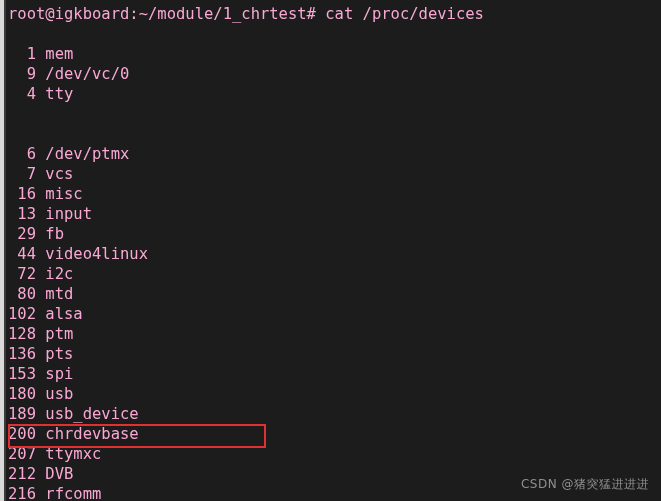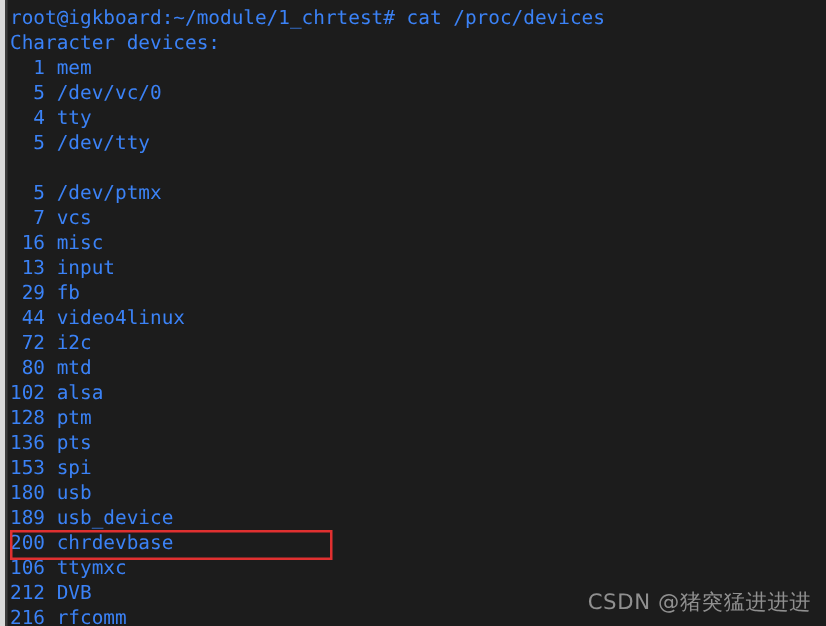--- a/index.html
+++ b/index.html
@@ -53,21 +53,21 @@
   }
 
   .line {
     position: absolute;
     left: 0;
     height: 20px;
     line-height: 20px;
     white-space: pre;
     font-size: 15.5px;
     letter-spacing: 0px;
-    color: #3b82f6;
+    color: #f9a8d4;
     font-family: "DejaVu Sans Mono", "Liberation Mono", monospace;
   }
 
   
   #highlight-box {
     position: absolute;
     left: 8px;
     top: 424px;
     width: 258px;
     height: 24px;
@@ -76,59 +76,57 @@
     z-index: 8;
     pointer-events: none;
   }
 
   
   #watermark {
     position: absolute;
     right: 12px;
     bottom: 8px;
     color: #9a9a9a;
-    font-size: 17px;
+    font-size: 12px;
     font-family: "DejaVu Sans", "Liberation Sans", sans-serif;
     letter-spacing: 0.5px;
     white-space: nowrap;
     z-index: 9;
     opacity: 0.92;
   }
 </style>
 </head>
 <body>
 
 <div id="screen">
 
   <div id="left-gutter"></div>
   <div id="left-gutter-shadow"></div>
 
   <div id="terminal">
     <div class="line" style="top:4px">root@igkboard:~/module/1_chrtest# cat /proc/devices</div>
-    <div class="line" style="top:24px">Character devices:</div>
     <div class="line" style="top:44px">  1 mem</div>
-    <div class="line" style="top:64px">  5 /dev/vc/0</div>
+    <div class="line" style="top:64px">  9 /dev/vc/0</div>
     <div class="line" style="top:84px">  4 tty</div>
-    <div class="line" style="top:104px">  5 /dev/tty</div>
-    <div class="line" style="top:144px">  5 /dev/ptmx</div>
+    <div class="line" style="top:144px">  6 /dev/ptmx</div>
     <div class="line" style="top:164px">  7 vcs</div>
     <div class="line" style="top:184px"> 16 misc</div>
     <div class="line" style="top:204px"> 13 input</div>
     <div class="line" style="top:224px"> 29 fb</div>
     <div class="line" style="top:244px"> 44 video4linux</div>
     <div class="line" style="top:264px"> 72 i2c</div>
     <div class="line" style="top:284px"> 80 mtd</div>
     <div class="line" style="top:304px">102 alsa</div>
     <div class="line" style="top:324px">128 ptm</div>
     <div class="line" style="top:344px">136 pts</div>
     <div class="line" style="top:364px">153 spi</div>
     <div class="line" style="top:384px">180 usb</div>
     <div class="line" style="top:404px">189 usb_device</div>
     <div class="line" style="top:424px">200 chrdevbase</div>
-    <div class="line" style="top:444px">106 ttymxc</div>
+    <div class="line" style="top:444px">207 ttymxc</div>
     <div class="line" style="top:464px">212 DVB</div>
     <div class="line" style="top:484px">216 rfcomm</div>
   </div>
 
   <div id="highlight-box"></div>
 
   <div id="watermark">CSDN @猪突猛进进进</div>
 
 </div>
 

